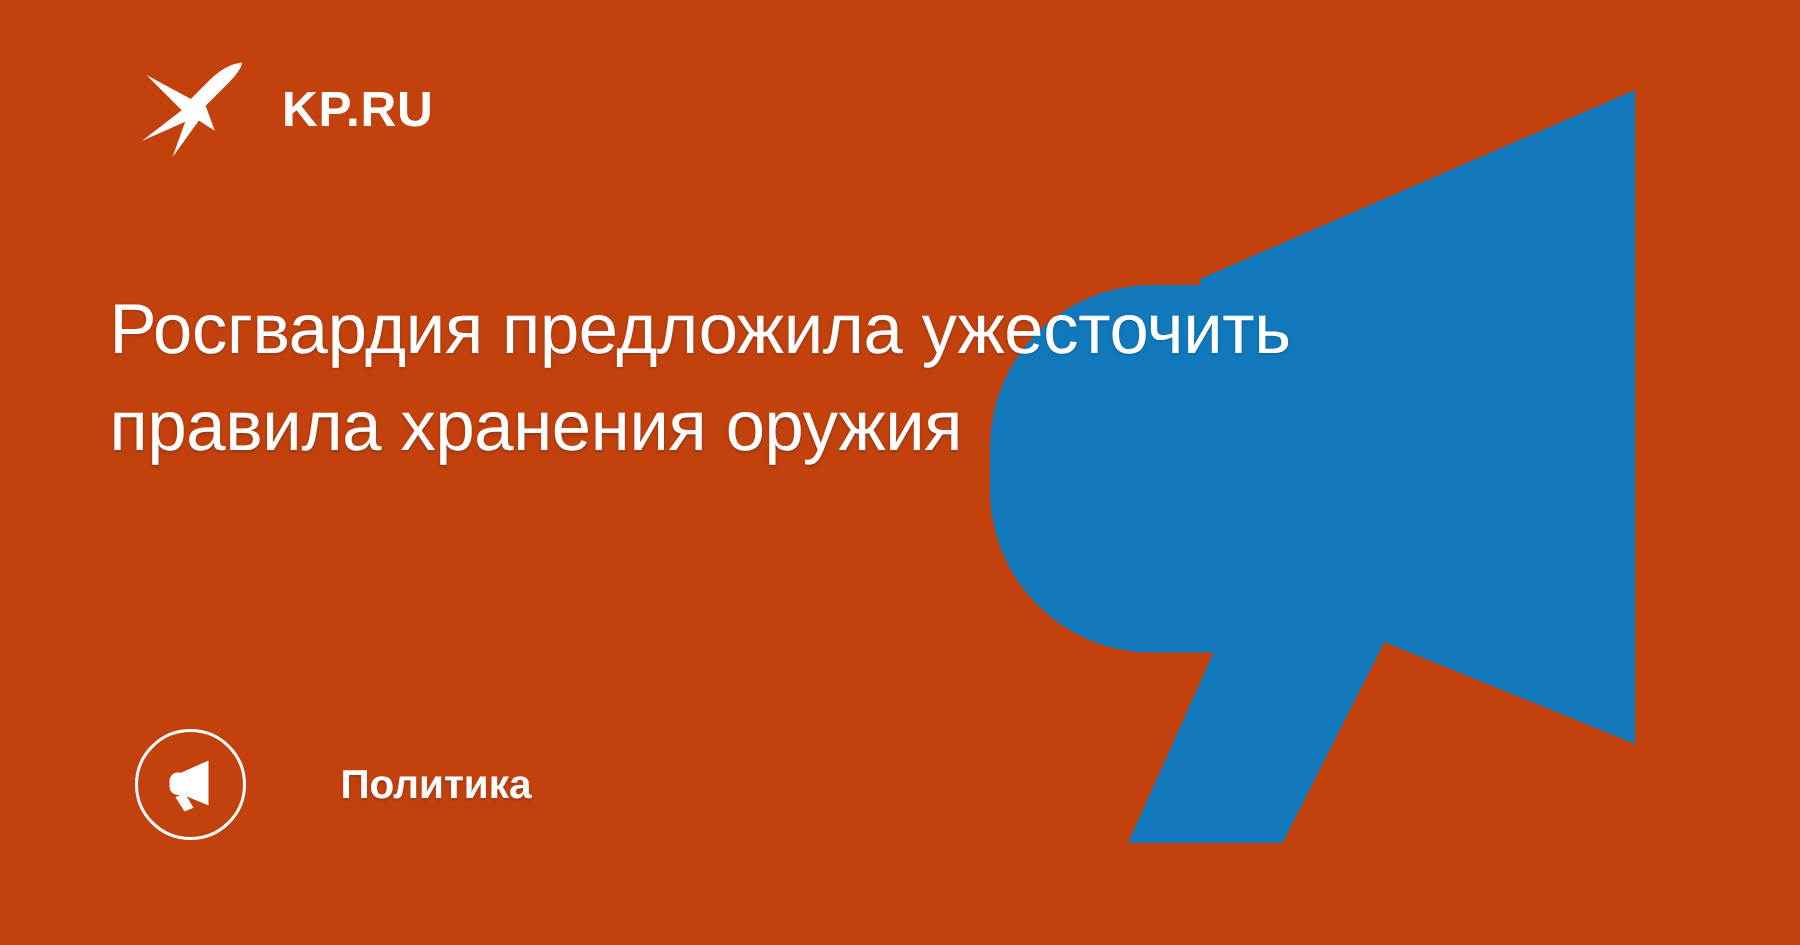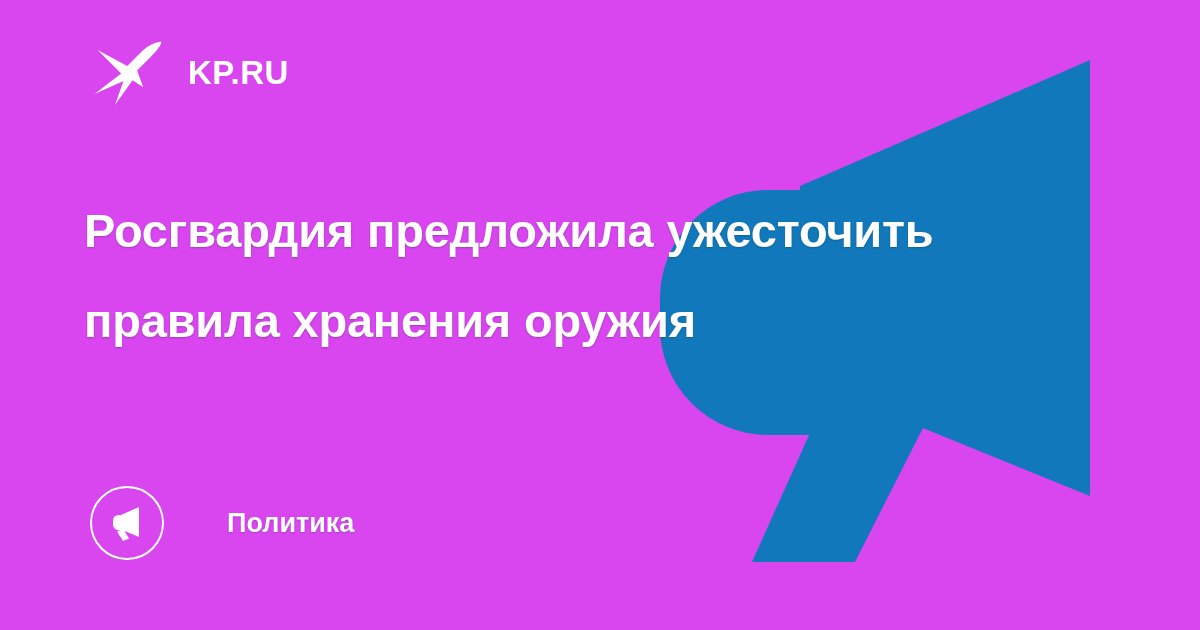--- a/index.html
+++ b/index.html
@@ -6,21 +6,21 @@
   html, body {
     margin: 0;
     padding: 0;
     background: #ffffff;
   }
   .canvas {
     position: relative;
     width: 1200px;
     height: 630px;
     overflow: hidden;
-    background: #d946ef;
+    background: #c2410c;
     font-family: "Liberation Sans", "DejaVu Sans", sans-serif;
     -webkit-font-smoothing: antialiased;
   }
 
   
   .watermark {
     position: absolute;
     left: 0;
     top: 0;
     width: 1200px;
@@ -49,28 +49,28 @@
     font-size: 33px;
     font-weight: 700;
     letter-spacing: 0.5px;
     line-height: 1;
     white-space: nowrap;
   }
 
   
   .headline {
     position: absolute;
-    left: 84px;
+    left: 73px;
     top: 186px;
     width: 900px;
     margin: 0;
     color: #ffffff;
     font-size: 47px;
-    font-weight: 700;
-    line-height: 90px;
+    font-weight: 400;
+    line-height: 65px;
     letter-spacing: -0.2px;
     text-shadow: 0 1px 2px rgba(0, 40, 70, 0.28);
   }
 
   
   .rubric {
     position: absolute;
     left: 90px;
     top: 485px;
     display: flex;

